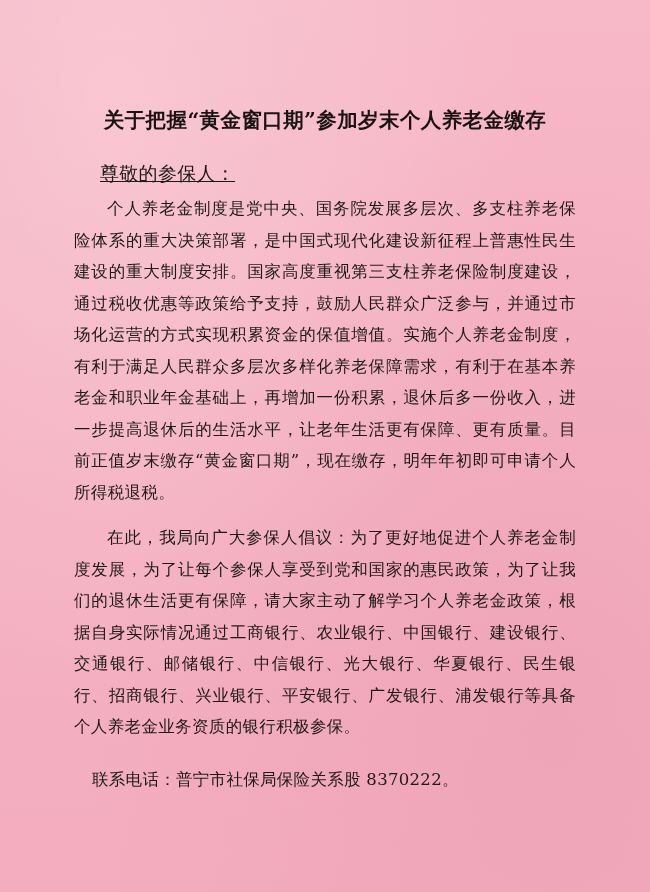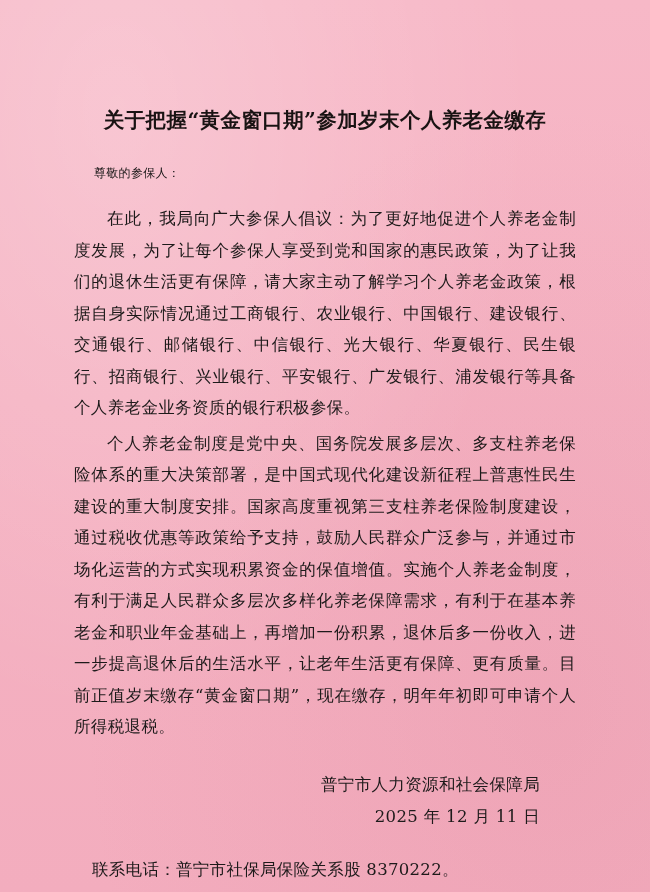--- a/index.html
+++ b/index.html
@@ -44,24 +44,25 @@
     font-weight: bold;
     line-height: 40px;
     letter-spacing: 0.4px;
     color: #191313;
     margin: 0 0 6px 0;
   }
   .doc-title .line2 {
     display: block;
   }
   .salutation {
-    font-size: 12px;
+    font-size: 19px;
     line-height: 31px;
-    margin: 18px 0 0 20px;
+    margin: 18px 0 0 26px;
     letter-spacing: 0.3px;
+    text-decoration: underline;
   }
   .para {
     font-size: 16.5px;
     line-height: 31.5px;
     text-align: justify;
     text-justify: inter-ideograph;
     text-indent: 2em;
     margin: 4px 0 0 0;
     letter-spacing: 0.35px;
   }
@@ -94,25 +95,21 @@
   <div class="paper-texture"></div>
 
   <div class="content">
 
     <div class="doc-title">
       <span class="line1">关于把握“黄金窗口期”参加岁末个人养老金缴存</span>
     </div>
 
     <div class="salutation">尊敬的参保人：</div>
 
+    <p class="para first">个人养老金制度是党中央、国务院发展多层次、多支柱养老保险体系的重大决策部署，是中国式现代化建设新征程上普惠性民生建设的重大制度安排。国家高度重视第三支柱养老保险制度建设，通过税收优惠等政策给予支持，鼓励人民群众广泛参与，并通过市场化运营的方式实现积累资金的保值增值。实施个人养老金制度，有利于满足人民群众多层次多样化养老保障需求，有利于在基本养老金和职业年金基础上，再增加一份积累，退休后多一份收入，进一步提高退休后的生活水平，让老年生活更有保障、更有质量。目前正值岁末缴存“黄金窗口期”，现在缴存，明年年初即可申请个人所得税退税。</p>
+
     <p class="para second">在此，我局向广大参保人倡议：为了更好地促进个人养老金制度发展，为了让每个参保人享受到党和国家的惠民政策，为了让我们的退休生活更有保障，请大家主动了解学习个人养老金政策，根据自身实际情况通过工商银行、农业银行、中国银行、建设银行、交通银行、邮储银行、中信银行、光大银行、华夏银行、民生银行、招商银行、兴业银行、平安银行、广发银行、浦发银行等具备个人养老金业务资质的银行积极参保。</p>
 
-    <p class="para first">个人养老金制度是党中央、国务院发展多层次、多支柱养老保险体系的重大决策部署，是中国式现代化建设新征程上普惠性民生建设的重大制度安排。国家高度重视第三支柱养老保险制度建设，通过税收优惠等政策给予支持，鼓励人民群众广泛参与，并通过市场化运营的方式实现积累资金的保值增值。实施个人养老金制度，有利于满足人民群众多层次多样化养老保障需求，有利于在基本养老金和职业年金基础上，再增加一份积累，退休后多一份收入，进一步提高退休后的生活水平，让老年生活更有保障、更有质量。目前正值岁末缴存“黄金窗口期”，现在缴存，明年年初即可申请个人所得税退税。</p>
-
-    <div class="signature">
-      <span class="sign-line">普宁市人力资源和社会保障局</span>
-      <span class="sign-line">2025 年 12 月 11 日</span>
-    </div>
 
     <div class="contact">联系电话：普宁市社保局保险关系股 8370222。</div>
 
   </div>
 </div>
 
 </body></html>

